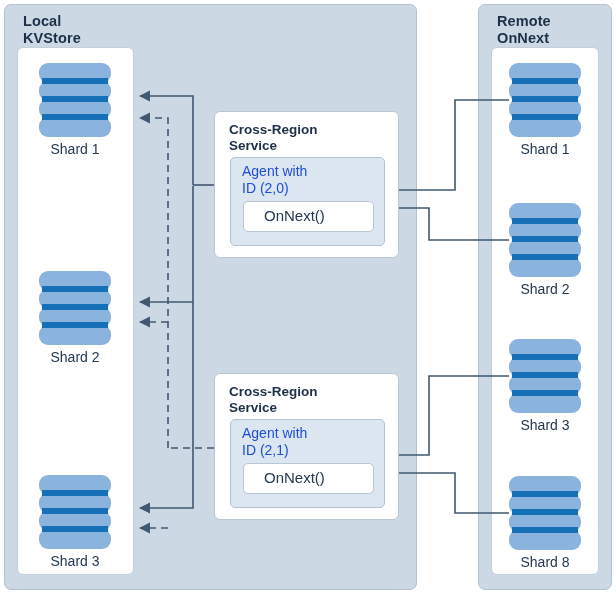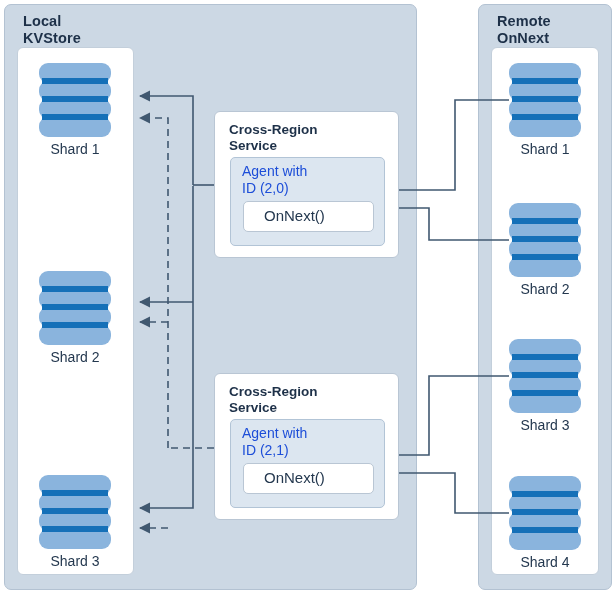--- a/index.html
+++ b/index.html
@@ -266,21 +266,21 @@
   <div class="shard" style="left:509px; top:476px;">
     <div class="stack">
       <div class="disk d0"></div>
       <div class="disk d1"></div>
       <div class="disk d2"></div>
       <div class="disk d3"></div>
       <div class="band b0"></div>
       <div class="band b1"></div>
       <div class="band b2"></div>
     </div>
-    <div class="shard-label">Shard 4</div>
+    <div class="shard-label">Shard 8</div>
   </div>
 
   <svg id="connectors" viewBox="0 0 616 596" xmlns="http://www.w3.org/2000/svg">
     <defs>
       <marker id="arrow" viewBox="0 0 10 10" refX="9" refY="5" markerWidth="7" markerHeight="7" orient="auto-start-reverse">
         <path d="M 0 0 L 10 5 L 0 10 z" fill="#405870"></path>
       </marker>
     </defs>
     <g fill="none" stroke="#405870" stroke-width="1.6">
 

